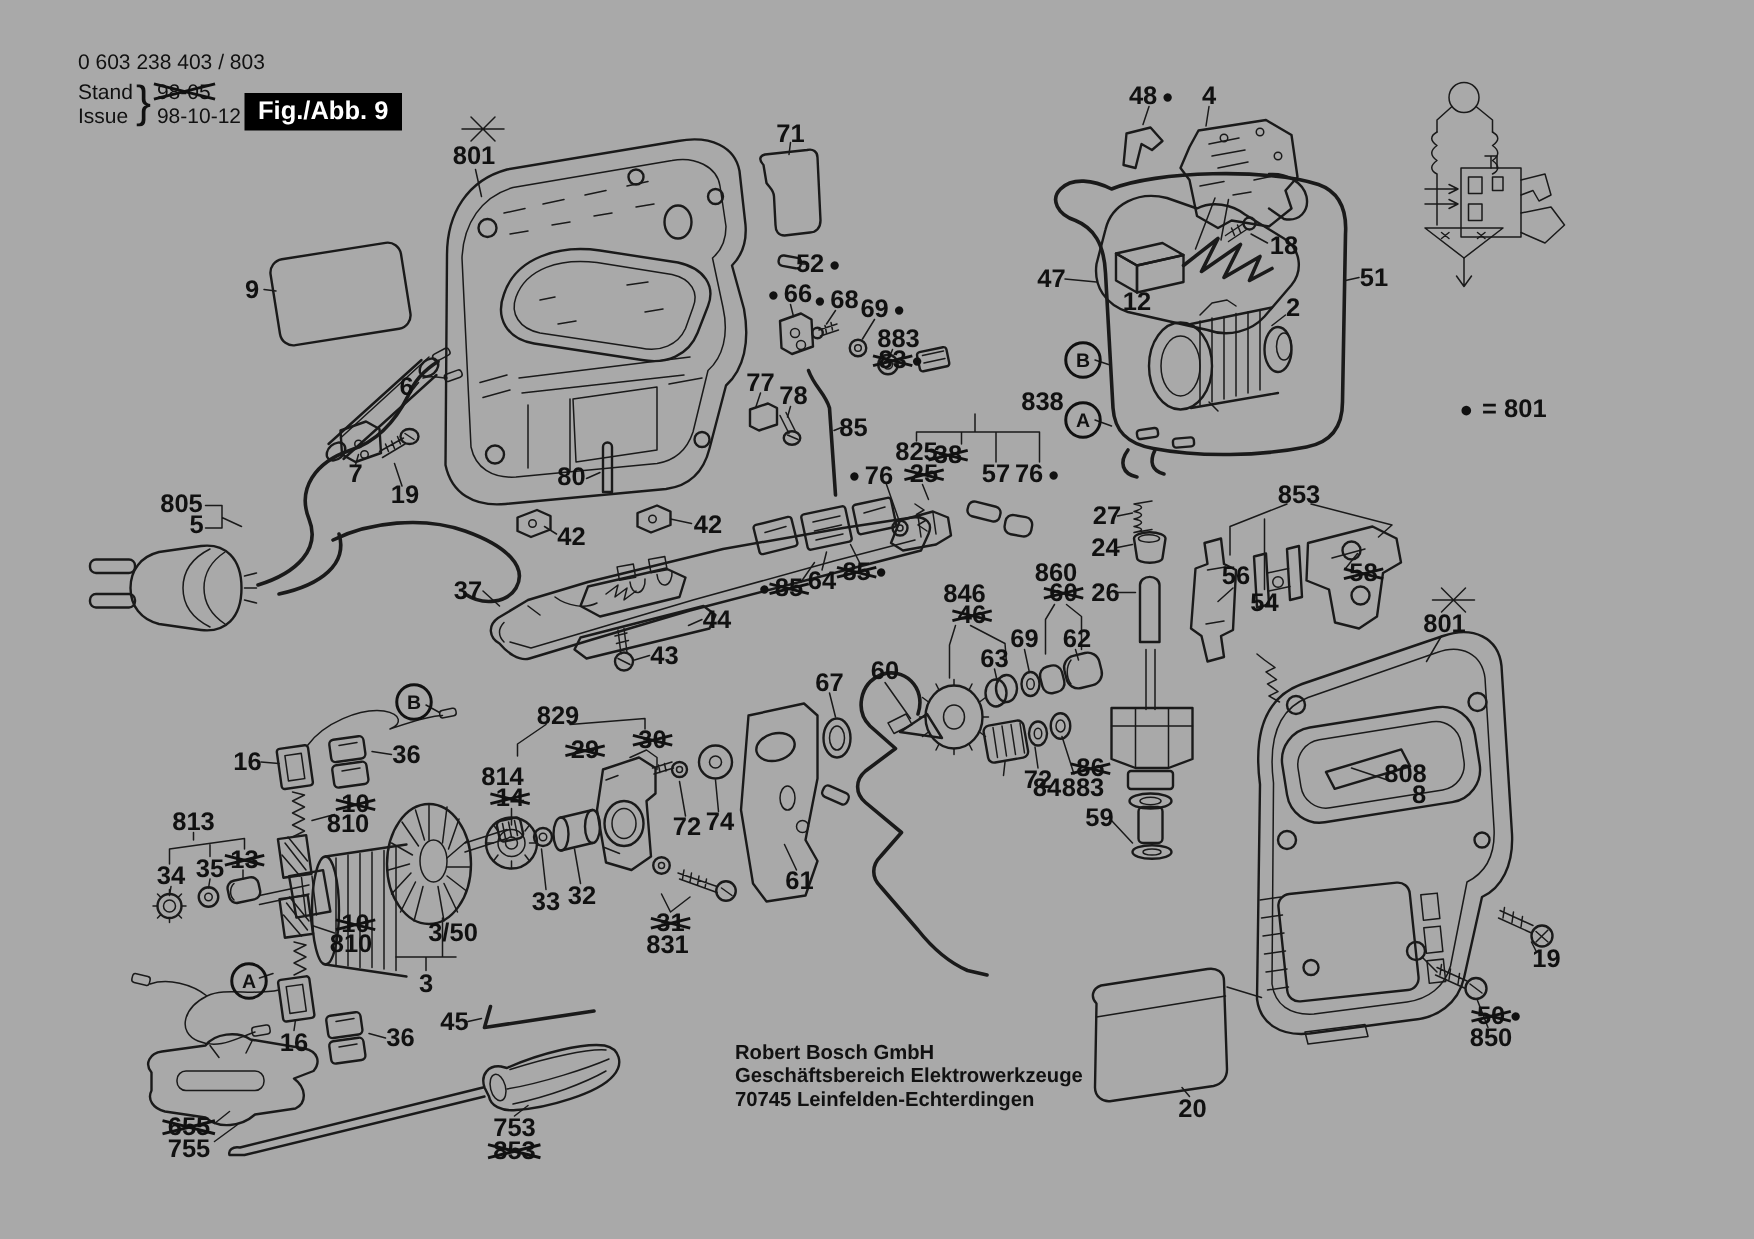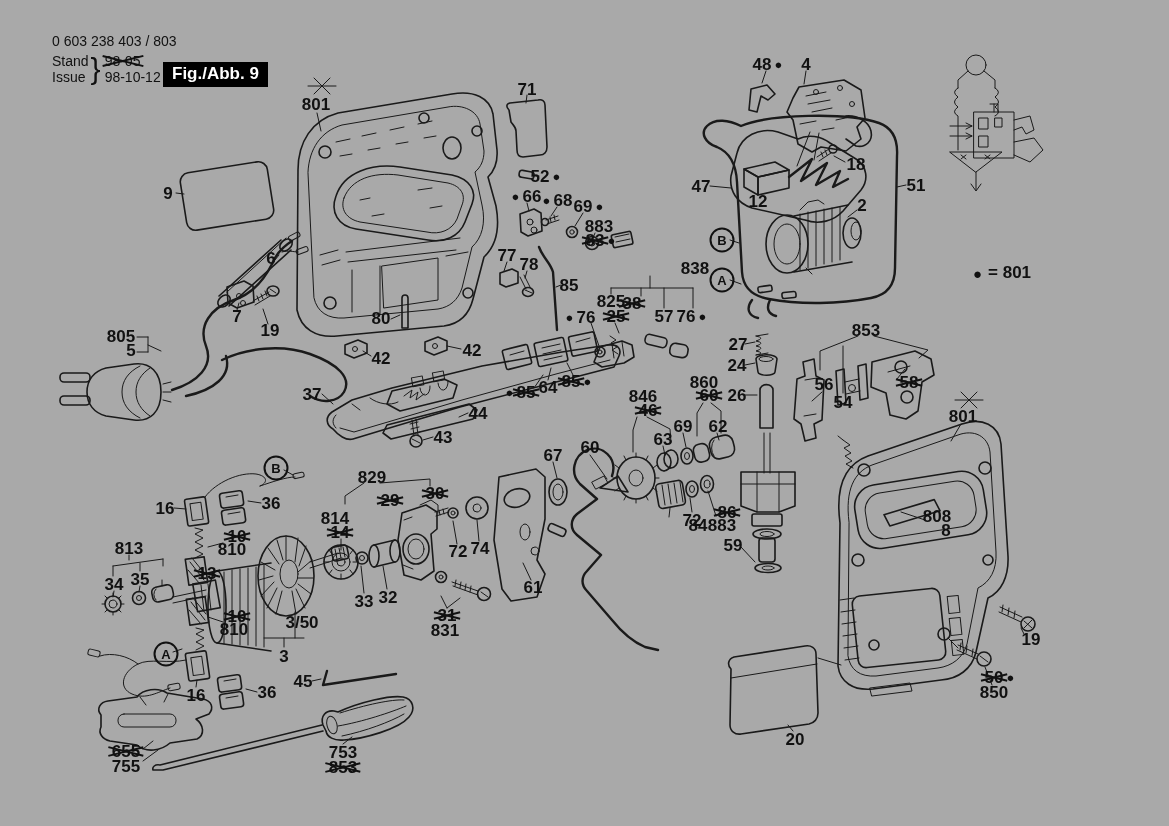--- a/index.html
+++ b/index.html
@@ -778,21 +778,21 @@
       </div>
       <div class="plabel" style="left: 129px; top: 548px; align-items: flex-end;">
         <span class="num">813</span>
       </div>
       <div class="plabel" style="left: 114px; top: 584px;">
         <span class="num">34</span>
       </div>
       <div class="plabel" style="left: 140px; top: 579px;">
         <span class="num">35</span>
       </div>
-      <div class="plabel" style="left: 163px; top: 573px; margin-left: 44px;">
+      <div class="plabel" style="left: 163px; top: 573px;">
         <span class="num strike">13</span>
       </div>
       <div class="plabel" style="left: 237px; top: 536px;">
         <span class="num strike">10</span>
       </div>
       <div class="plabel" style="left: 232px; top: 549px;">
         <span class="num">810</span>
       </div>
       <div class="plabel" style="left: 237px; top: 616px;">
         <span class="num strike">10</span>
@@ -910,15 +910,20 @@
     </div>
   </div>
   <div class="figbox"><span>Fig./Abb. 9</span></div>
 
   <div class="legend">
     <span class="dot big">●</span>
     <span>= 801</span>
   </div>
 
   <div class="notes">
+    <div class="company">
+        <div>Robert Bosch GmbH</div>
+        <div>Geschäftsbereich Elektrowerkzeuge</div>
+        <div>70745 Leinfelden-Echterdingen</div>
+      </div>
   </div>
 
 </div>
 
 </body></html>

